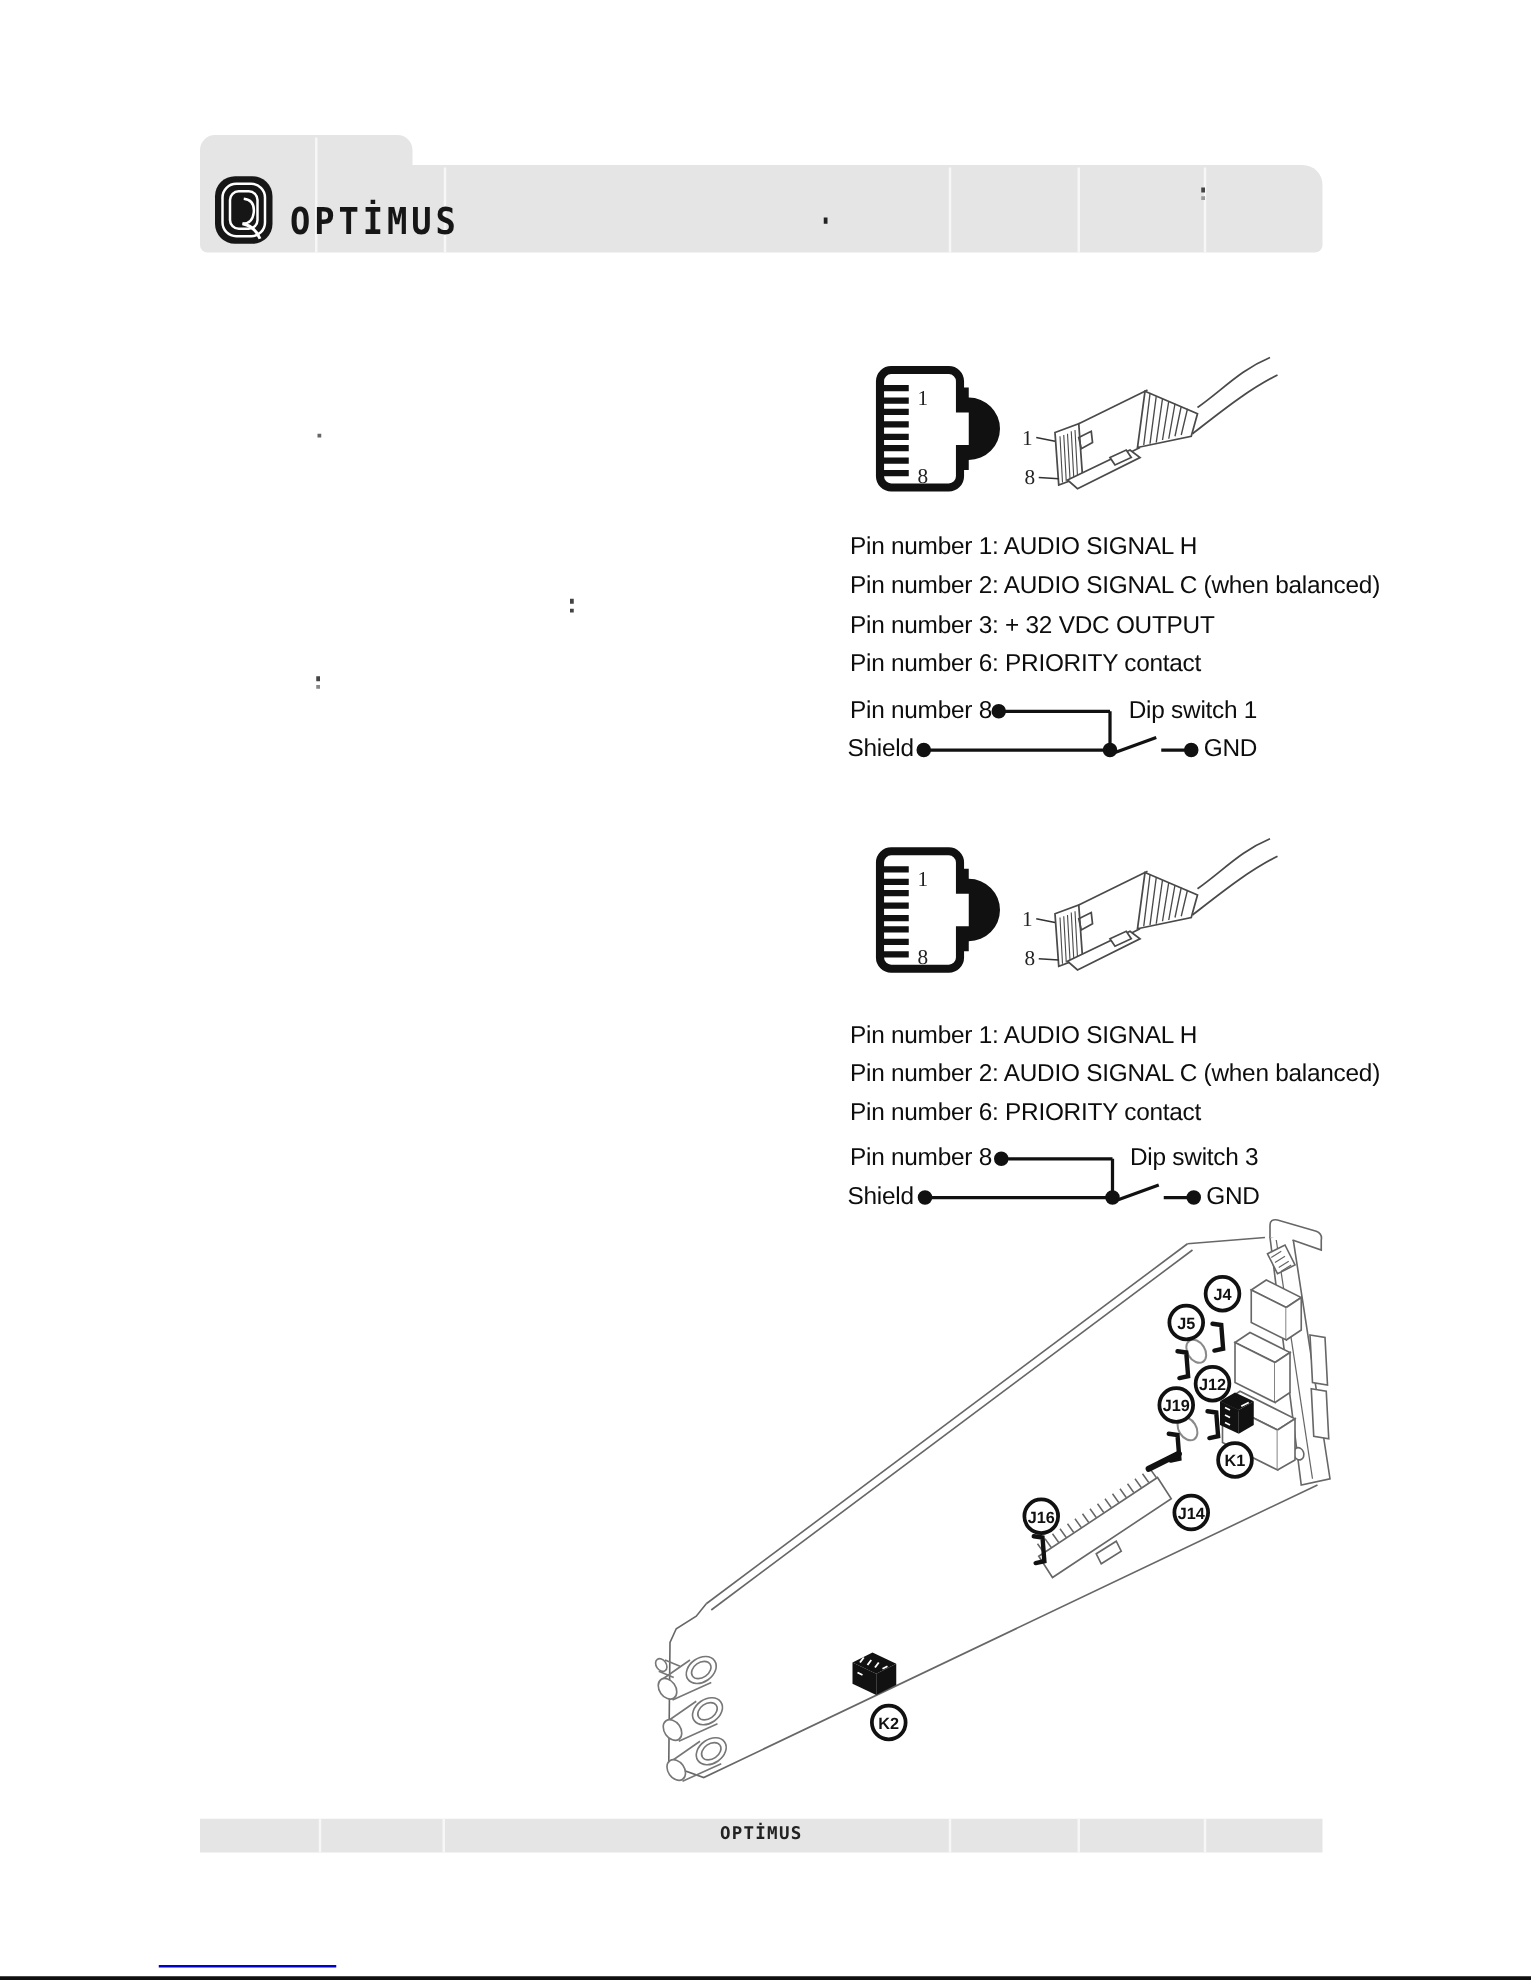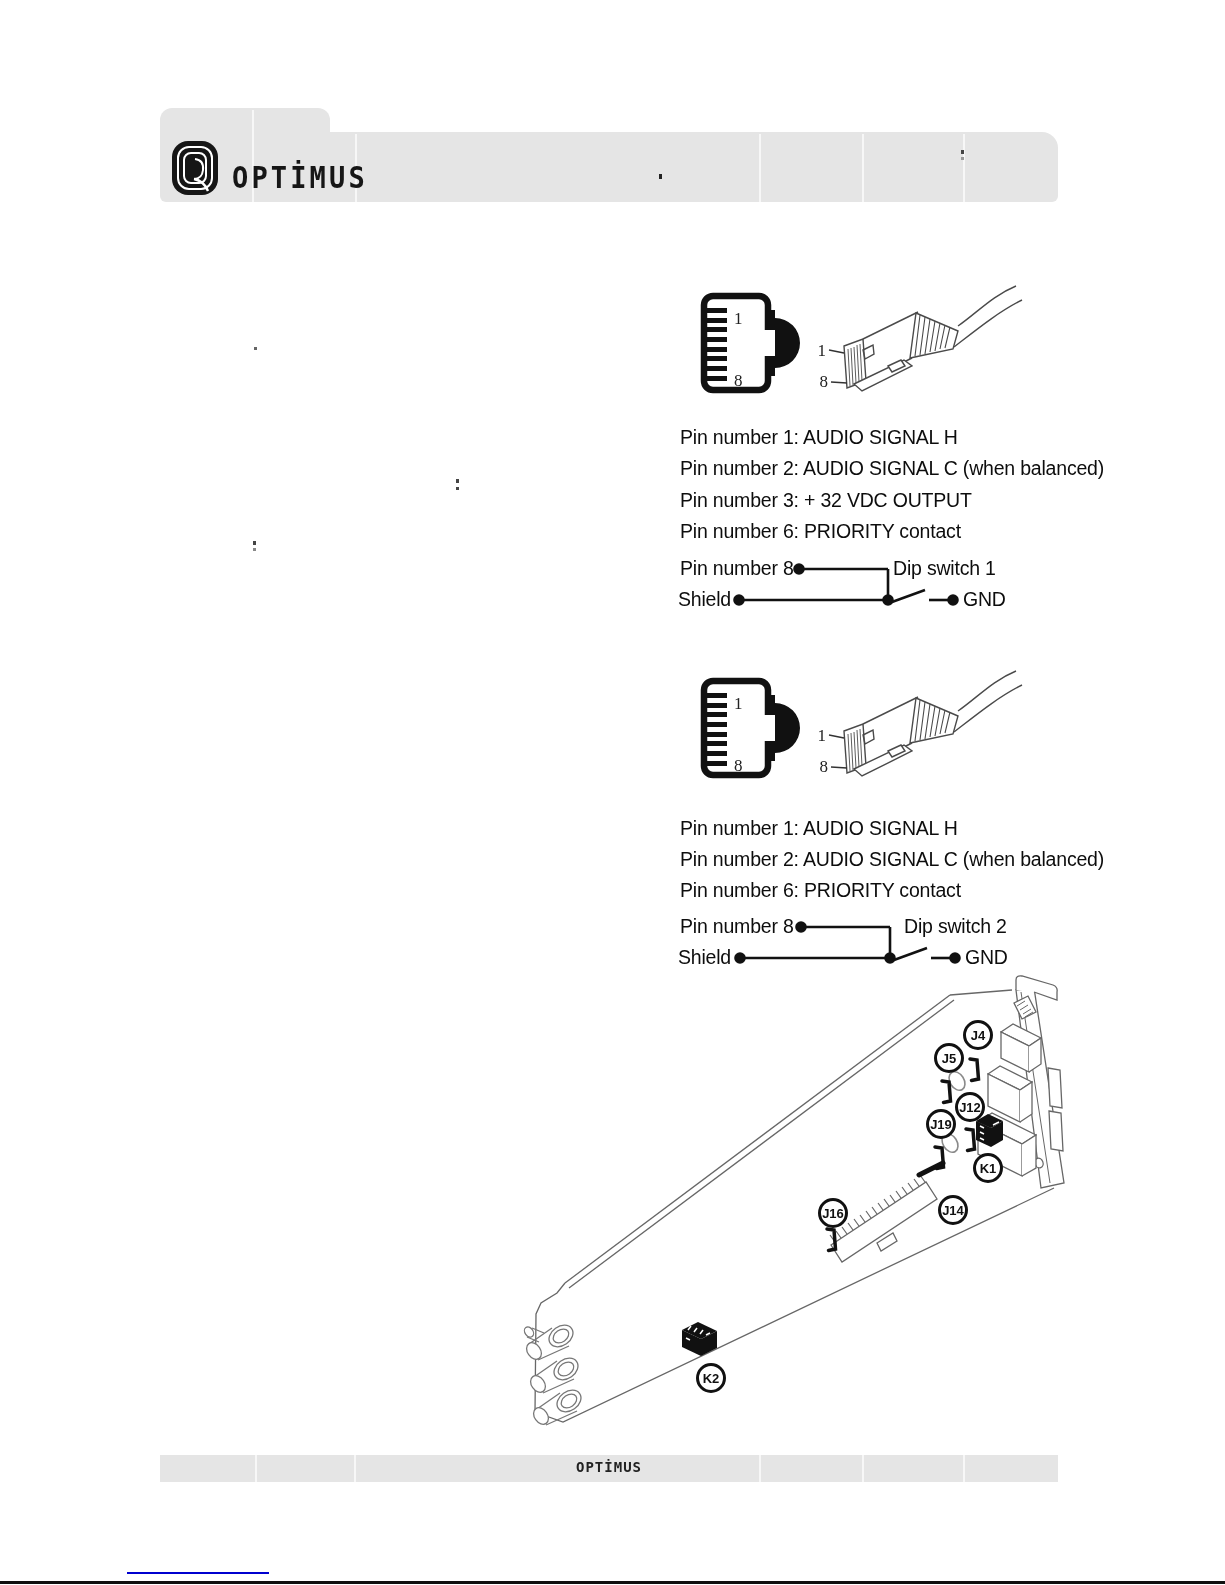--- a/index.html
+++ b/index.html
@@ -104,21 +104,21 @@
       <text x="168" y="117" text-anchor="end" class="serif" stroke="none" fill="#222">8</text>
     </g>
   </svg>
 
   <div class="pinblock" style="left:672px;top:426px;">
     <div class="pl" style="top:0;">Pin number 1: AUDIO SIGNAL H</div>
     <div class="pl" style="top:31px;">Pin number 2: AUDIO SIGNAL C (when balanced)</div>
     <div class="pl" style="top:63px;">Pin number 3: + 32 VDC OUTPUT</div>
     <div class="pl" style="top:94px;">Pin number 6: PRIORITY contact</div>
     <div class="pl" style="top:131px;">Pin number 8</div>
-    <div class="pl" style="left:221px;top:131px;text-align:center;">Dip switch 1</div>
+    <div class="pl" style="left:231px;top:131px;text-align:center;">Dip switch 1</div>
     <div class="pl" style="left:6px;top:162px;">Shield</div>
     <div class="pl" style="left:291px;top:162px;">GND</div>
     <svg class="wiresvg" width="412" height="200" viewBox="0 0 412 200">
       <g stroke="#111" stroke-width="2.6" fill="#111">
         <circle cx="127" cy="143" r="4.5"></circle>
         <line x1="131" y1="143" x2="216" y2="143"></line>
         <line x1="216" y1="143" x2="216" y2="174"></line>
         <circle cx="67" cy="174" r="4.5"></circle>
         <line x1="71" y1="174" x2="216" y2="174"></line>
         <circle cx="216" cy="174" r="4.5"></circle>
@@ -163,21 +163,21 @@
       <text x="166" y="86" text-anchor="end" class="serif" stroke="none" fill="#222">1</text>
       <text x="168" y="117" text-anchor="end" class="serif" stroke="none" fill="#222">8</text>
     </g>
   </svg>
 
   <div class="pinblock" style="left:672px;top:817px;height:170px;">
     <div class="pl" style="top:0;">Pin number 1: AUDIO SIGNAL H</div>
     <div class="pl" style="top:31px;">Pin number 2: AUDIO SIGNAL C (when balanced)</div>
     <div class="pl" style="top:62px;">Pin number 6: PRIORITY contact</div>
     <div class="pl" style="top:98px;">Pin number 8</div>
-    <div class="pl" style="left:232px;top:98px;">Dip switch 2</div>
+    <div class="pl" style="left:232px;top:98px;">Dip switch 3</div>
     <div class="pl" style="left:6px;top:129px;">Shield</div>
     <div class="pl" style="left:293px;top:129px;">GND</div>
     <svg class="wiresvg" width="412" height="170" viewBox="0 0 412 170">
       <g stroke="#111" stroke-width="2.6" fill="#111">
         <circle cx="129" cy="110" r="4.5"></circle>
         <line x1="133" y1="110" x2="218" y2="110"></line>
         <line x1="218" y1="110" x2="218" y2="141"></line>
         <circle cx="68" cy="141" r="4.5"></circle>
         <line x1="72" y1="141" x2="218" y2="141"></line>
         <circle cx="218" cy="141" r="4.5"></circle>

